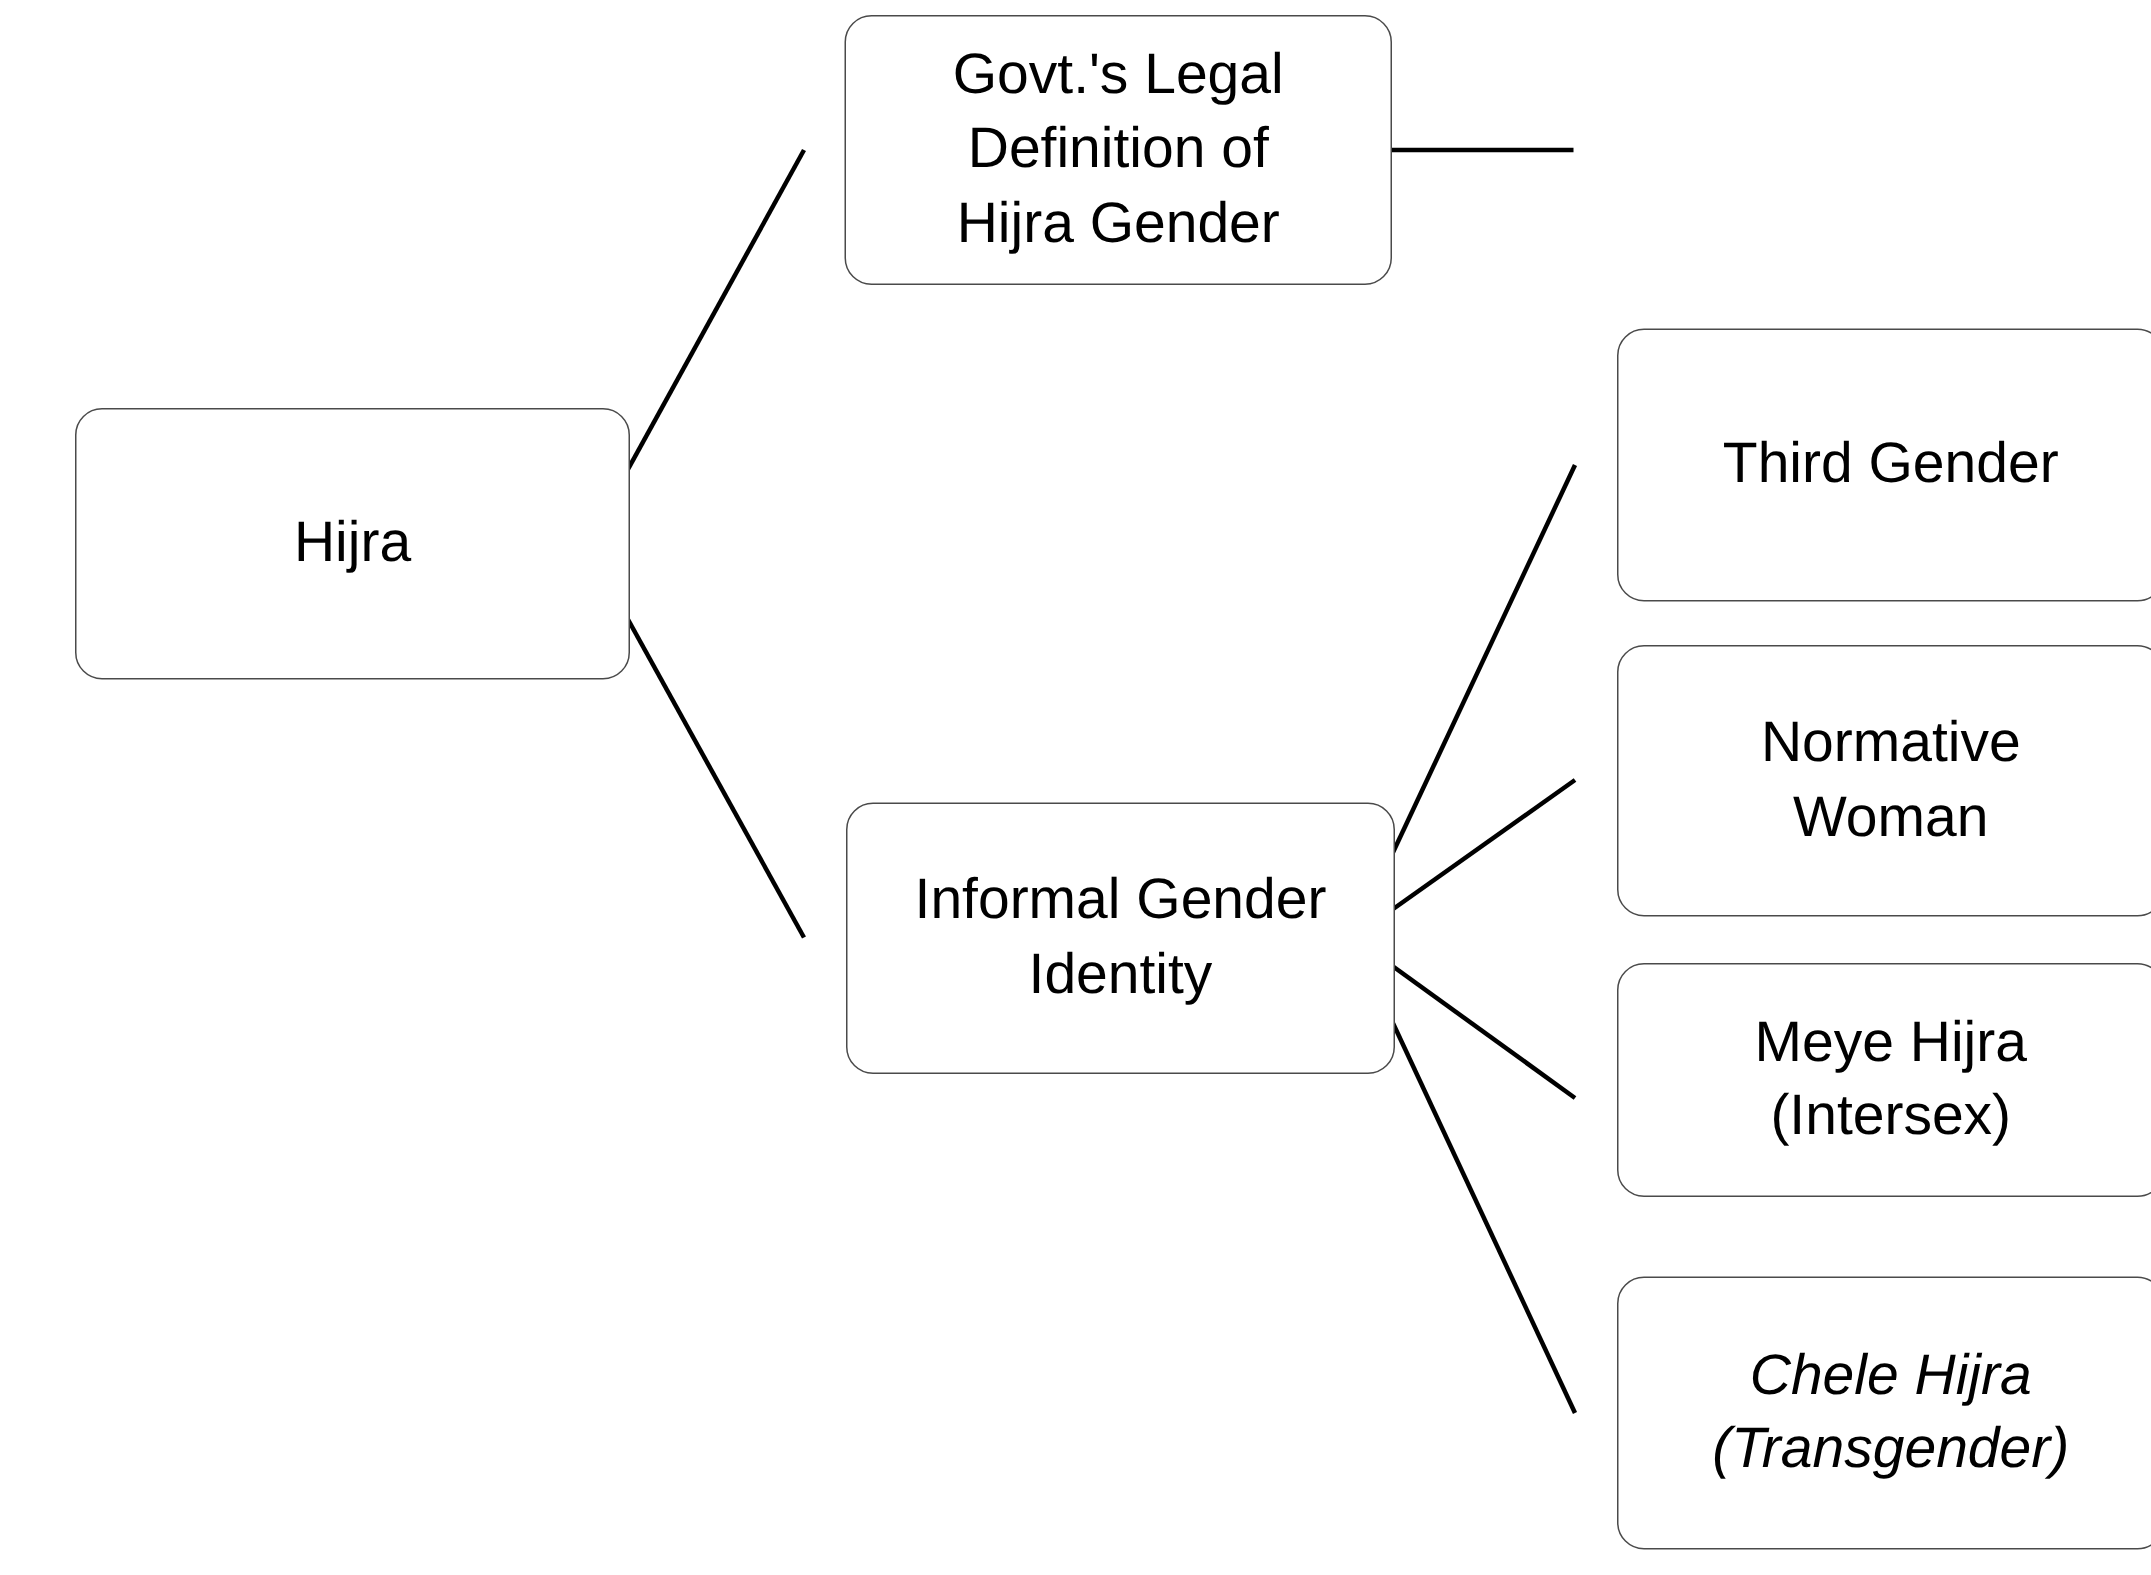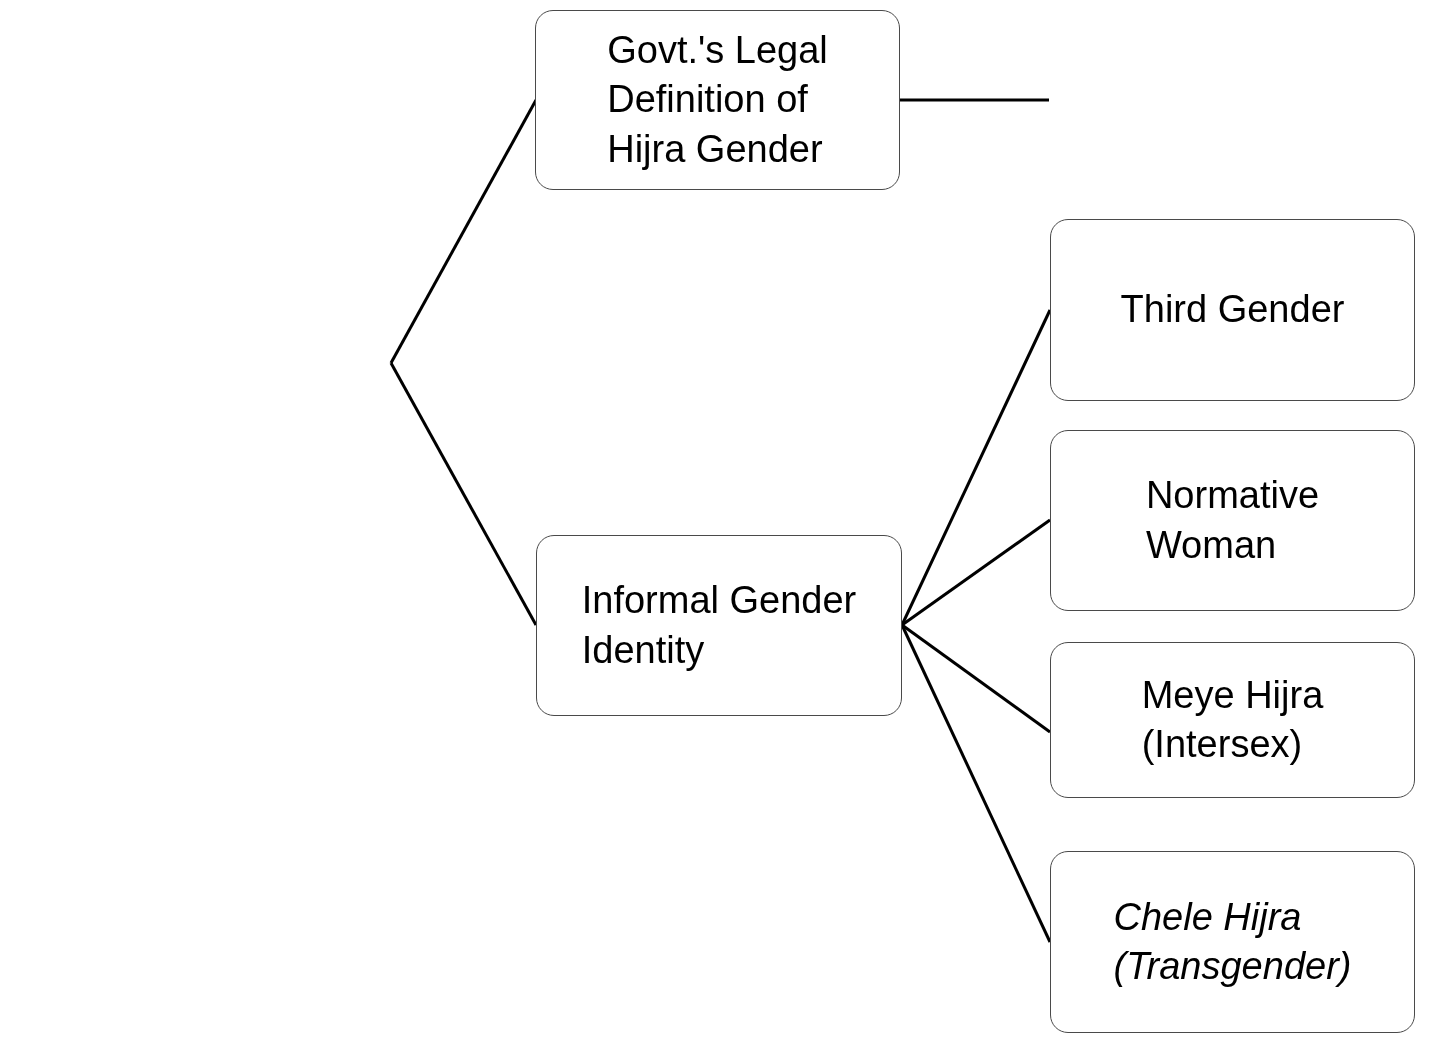--- a/index.html
+++ b/index.html
@@ -30,26 +30,27 @@
   }
   .node{
     position:absolute;
     box-sizing:border-box;
     background:var(--node-fill);
     border:1.6px solid var(--node-border);
     border-radius:18px;
     display:flex;
     align-items:center;
     justify-content:center;
-    text-align:left;
+    text-align:center;
     color:var(--text);
     font-size:38px;
     line-height:1.3;
     white-space:pre-line;
     padding:0 14px;
+    margin-left:28px;
   }
   
   .n-root      { left:22px;   top:272px; width:370px; height:181px; }
   .n-legal     { left:535px;  top:10px;  width:365px; height:180px; }
   .n-hijra2    { left:1049px; top:9px;   width:366px; height:181px; }
   .n-informal  { left:536px;  top:535px; width:366px; height:181px; }
   .n-third     { left:1050px; top:219px; width:365px; height:182px; }
   .n-normative { left:1050px; top:430px; width:365px; height:181px; }
   .n-meye      { left:1050px; top:642px; width:365px; height:156px; }
   .n-chele     { left:1050px; top:851px; width:365px; height:182px;font-style:italic; }
@@ -62,20 +63,21 @@
   <svg class="edges" viewBox="0 0 1434 1050" xmlns="http://www.w3.org/2000/svg" aria-hidden="true">
     <line x1="391" y1="363" x2="536" y2="100"></line>
     <line x1="391" y1="363" x2="536" y2="625"></line>
     <line x1="900" y1="100" x2="1049" y2="100"></line>
     <line x1="902" y1="625" x2="1050" y2="310"></line>
     <line x1="902" y1="625" x2="1050" y2="520"></line>
     <line x1="902" y1="625" x2="1050" y2="732"></line>
     <line x1="902" y1="625" x2="1050" y2="942"></line>
   </svg>
 
+  <div class="node n-root">Hijra</div>
   <div class="node n-legal">Govt.'s Legal
 Definition of
 Hijra Gender</div>
   <div class="node n-informal">Informal Gender
 Identity</div>
   <div class="node n-third">Third Gender</div>
   <div class="node n-normative">Normative
 Woman</div>
   <div class="node n-meye">Meye Hijra
 (Intersex)</div>

